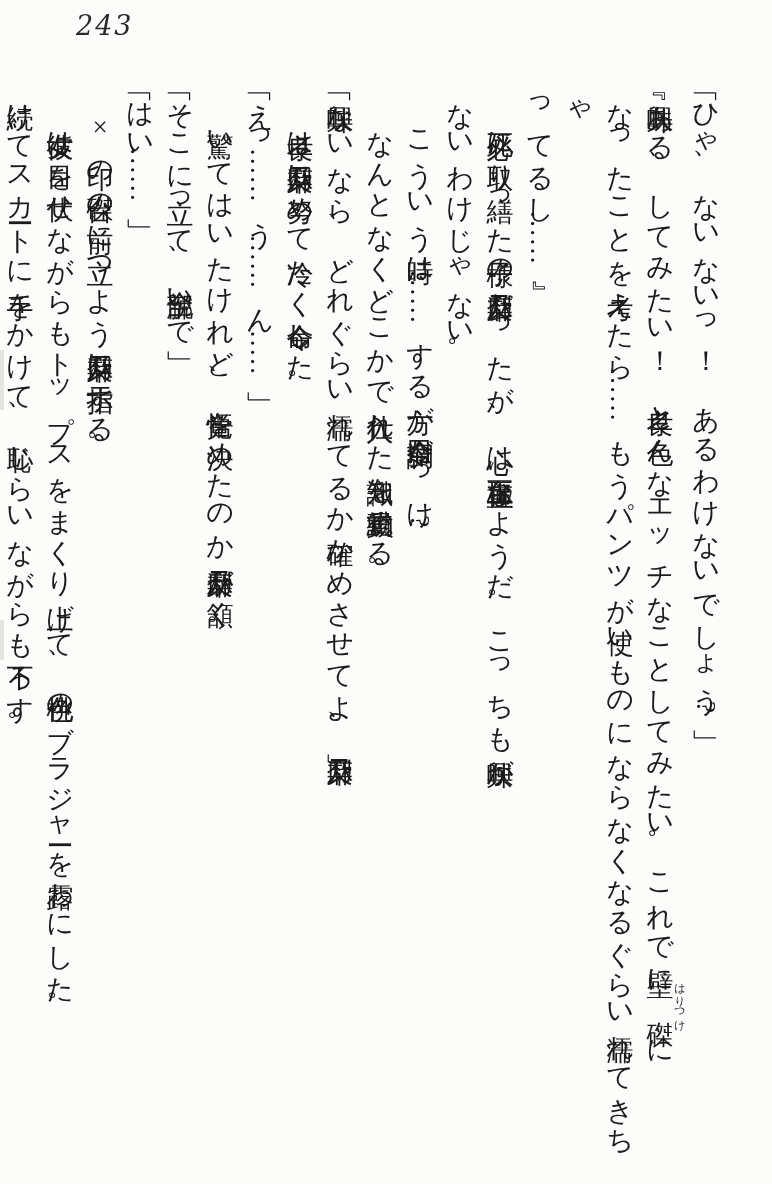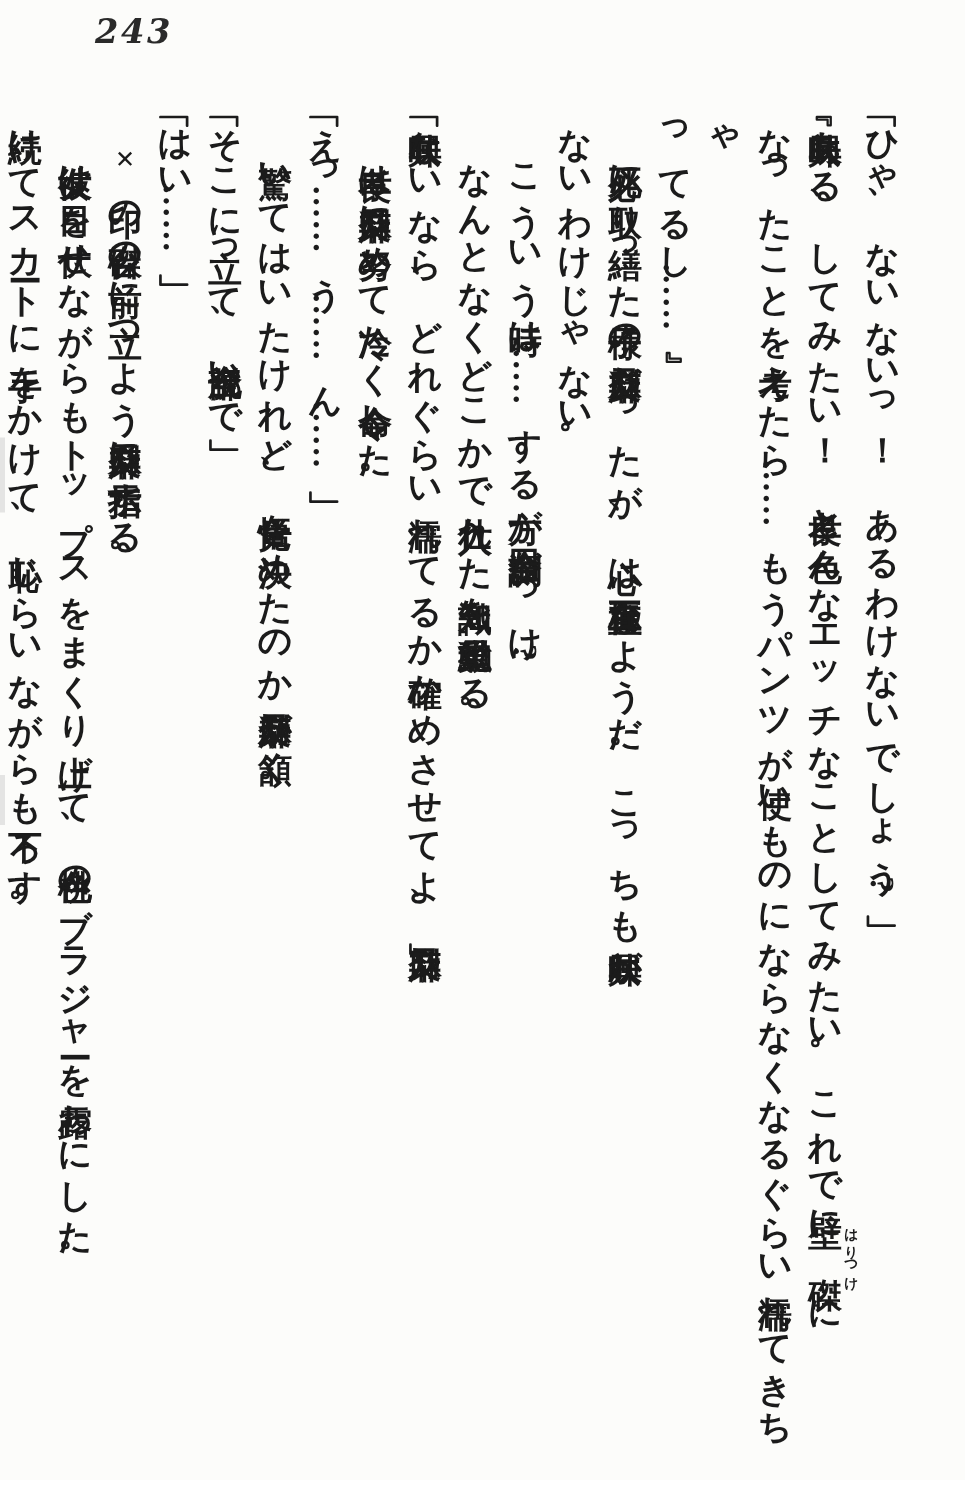--- a/index.html
+++ b/index.html
@@ -5,21 +5,20 @@
   html, body {
     margin: 0;
     padding: 0;
   }
   .page {
     position: relative;
     width: 772px;
     height: 1184px;
     background: var(--bg, #fcfcfa);
     overflow: hidden;
-    font-weight: bold;
   }
   .page-number {
     position: absolute;
     top: 10px;
     left: 76px;
     font-family: "DejaVu Serif", serif;
     font-style: italic;
     font-size: 27px;
     letter-spacing: 2px;
     color: var(--pagenum, #2a2a2a);

